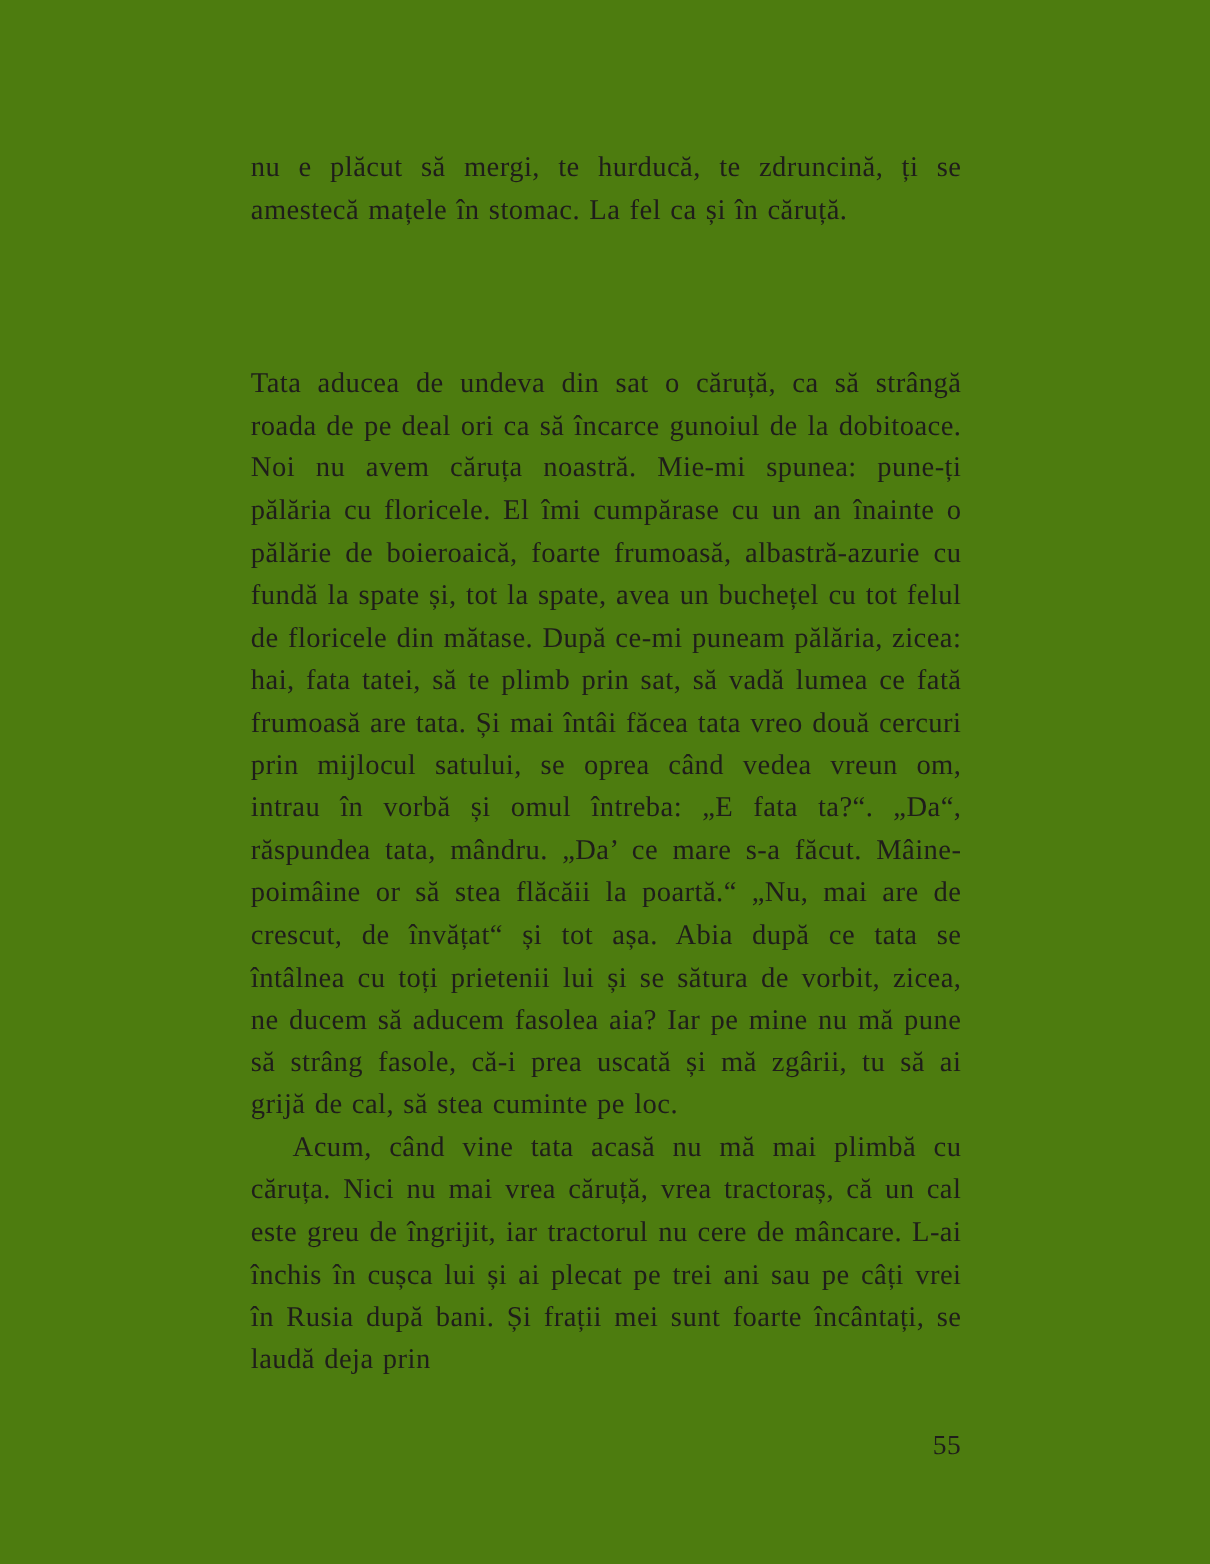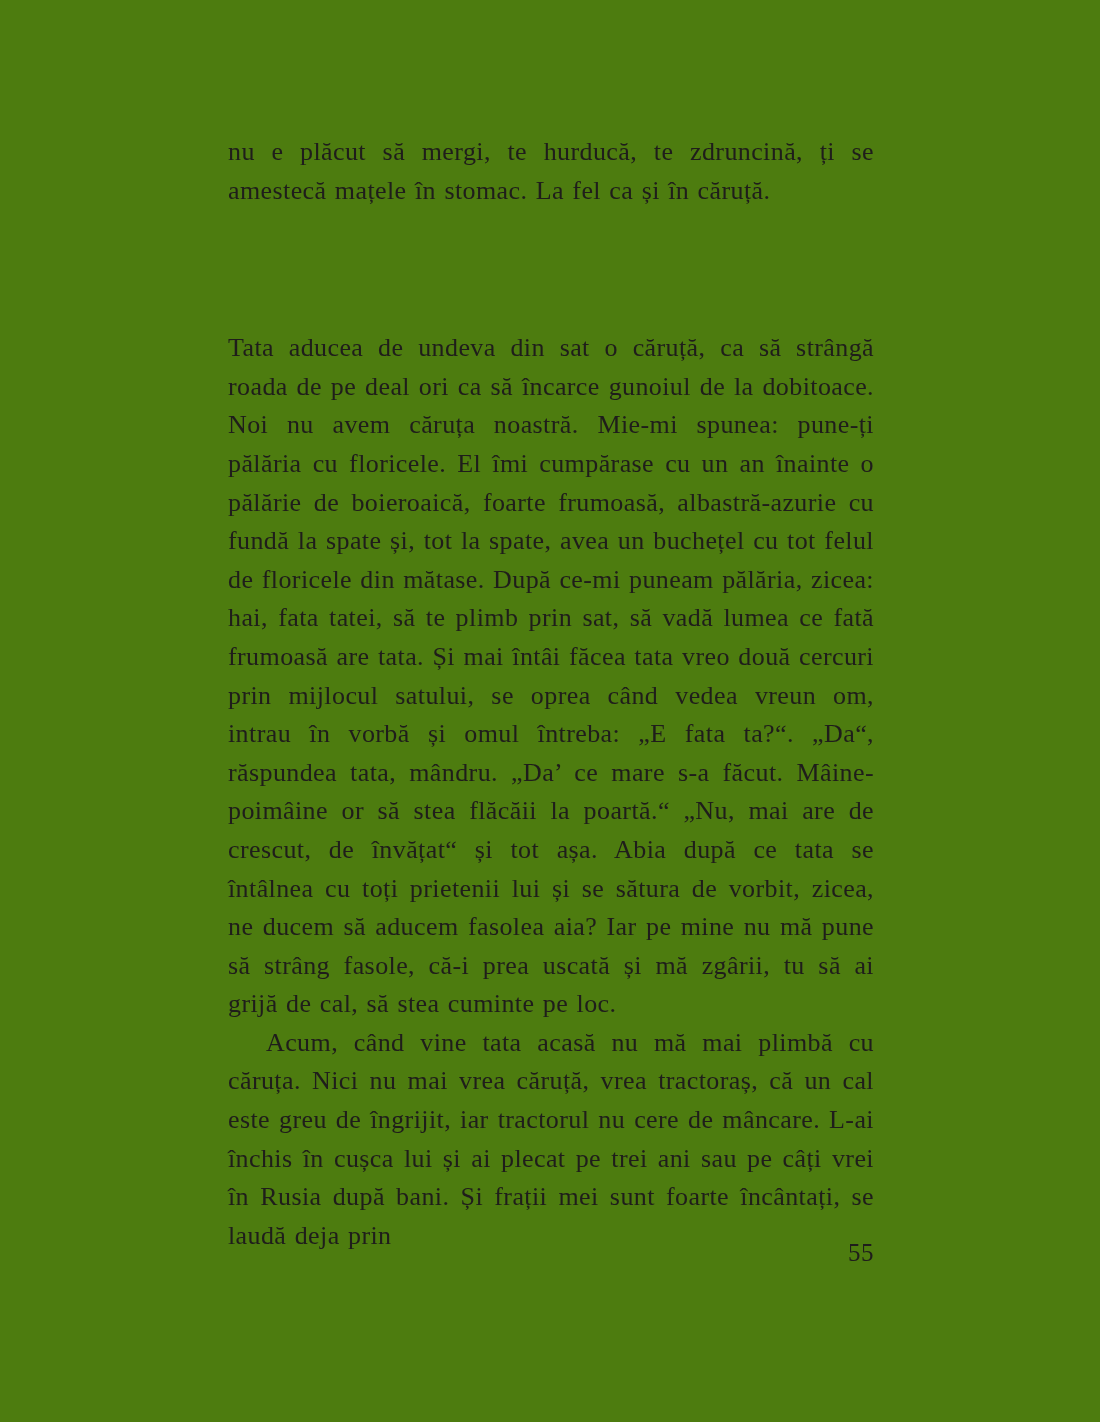--- a/index.html
+++ b/index.html
@@ -37,21 +37,21 @@
   .para.section-start {
     margin-top: 119px;
     text-indent: 0;
   }
   .para.indented {
     text-indent: 38px;
   }
   .page-number {
     position: absolute;
     left: 228px;
-    top: 1239px;
+    top: 1301px;
     width: 646px;
     text-align: right;
     font-size: 25px;
     letter-spacing: 0.5px;
     color: #1f1d1b;
   }
 </style>
 </head>
 <body>
 

